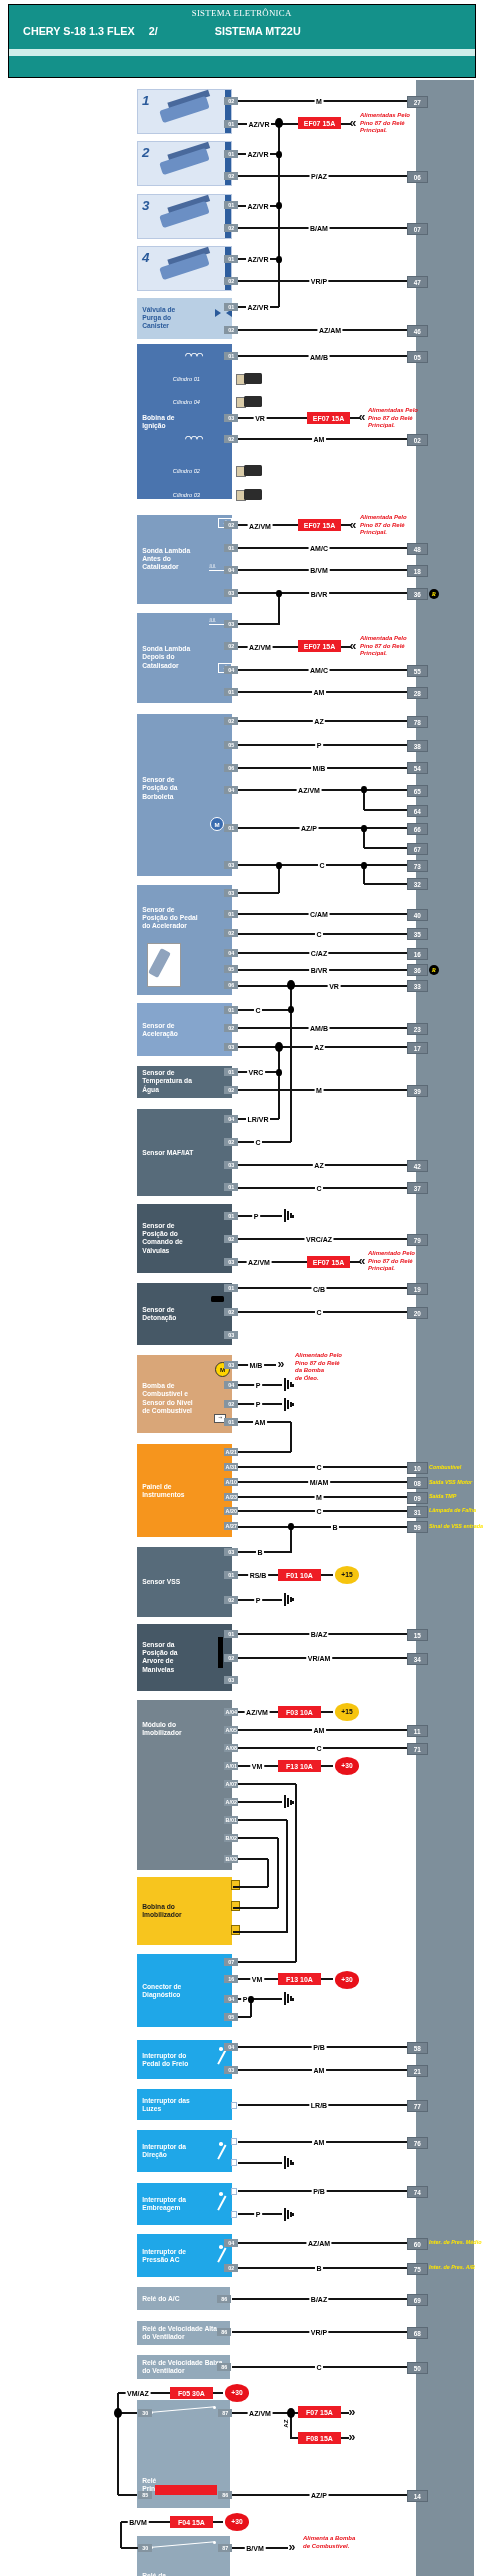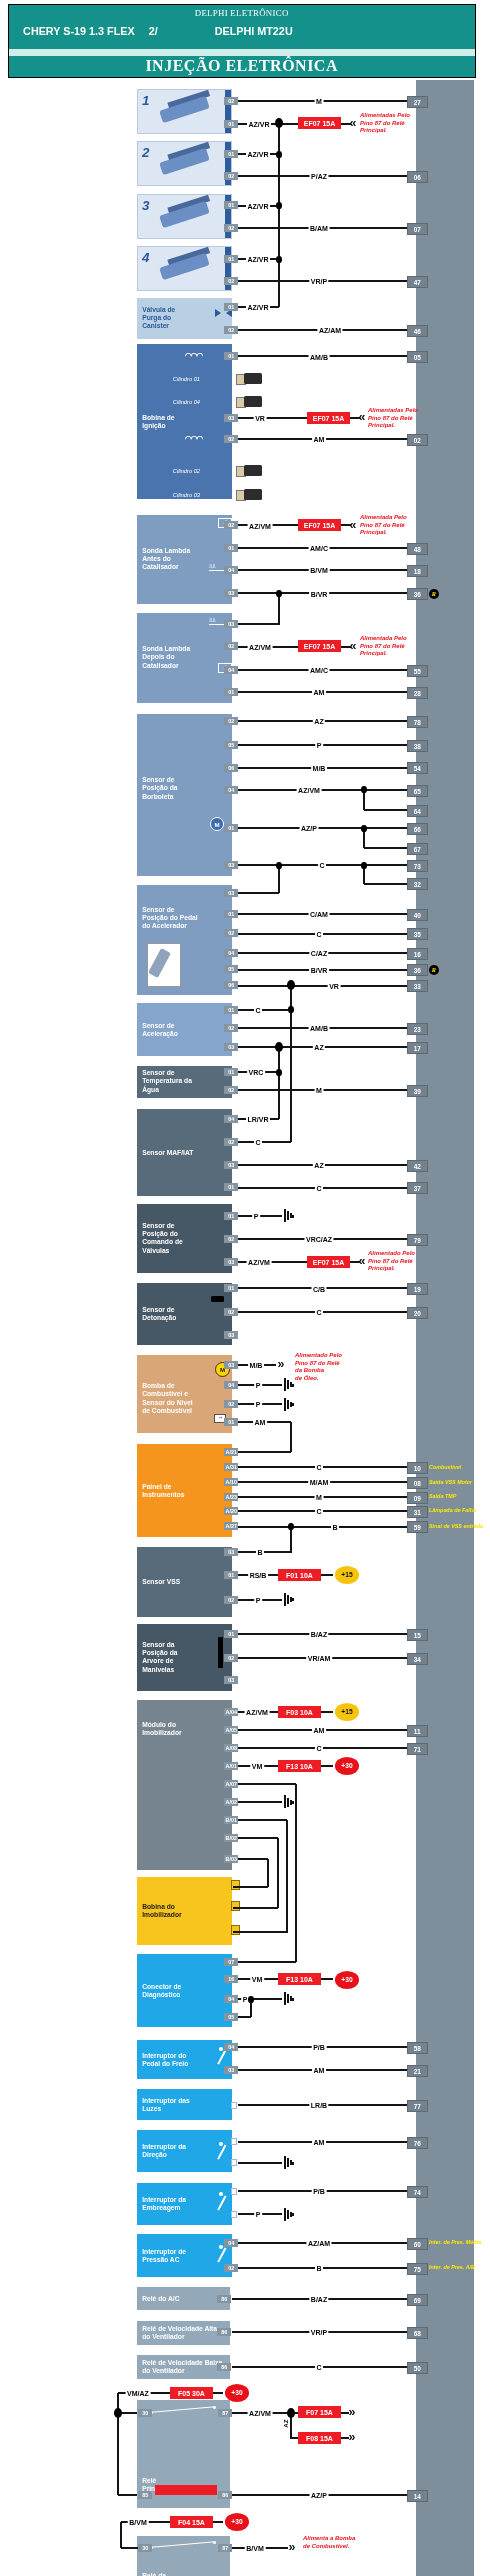--- a/index.html
+++ b/index.html
@@ -44,26 +44,25 @@
   .gbar{position:absolute;background:#111;}
   .tabp{position:absolute;width:6.2px;height:7.2px;background:#fff;border:1px solid #9fb8d8;box-sizing:border-box;z-index:3;}
   .coilg{position:absolute;color:#fff;font-size:7.7px;letter-spacing:-1px;font-weight:bold;}
   .vlbl{position:absolute;font-weight:bold;font-size:6.2px;background:#fff;transform:rotate(-90deg);z-index:6;}
 </style>
 </head>
 <body>
 
 <div id="stage">
   <div id="hdr">
-    <div class="sys">DELPHI ELETRÔNICO</div>
-    <div class="model">CHERY S-19 1.3 FLEX</div>
+    <div class="sys">SISTEMA ELETRÔNICA</div>
+    <div class="model">CHERY S-18 1.3 FLEX</div>
     <div class="year">2/</div>
-    <div class="ecu">DELPHI MT22U</div>
+    <div class="ecu">SISTEMA MT22U</div>
     <div class="band"></div>
-    <div class="banner">INJEÇÃO ELETRÔNICA</div>
   </div>
   <div id="ecubar" style="left: 416px; top: 80px; width: 58px; height: 2898px; background: rgb(126, 143, 155);"></div>
   <div id="diagram">
       <div class="box abs" style="left: 137px; top: 89px; width: 95px; height: 45px; background: rgb(221, 231, 244); border: 1px solid rgb(185, 201, 226);">
         <div style="position: absolute; left: 4.1px; top: 3.1px; color: rgb(42, 90, 154); font-weight: bold; font-style: italic; font-size: 13.4px;">1</div>
         <div style="position: absolute; left: 21.6px; top: 13.4px; width: 49px; height: 13.4px; background: rgb(107, 143, 196); border-radius: 3.1px; transform: rotate(-18deg); box-shadow: rgb(73, 105, 156) 7.2px -8.2px 0px -3.1px;"></div>
         <div style="position: absolute; right: 0px; top: 0px; width: 6.2px; height: 100%; background: rgb(46, 94, 158);"></div>
       </div>
       <div class="box abs" style="left: 137px; top: 141px; width: 95px; height: 45px; background: rgb(221, 231, 244); border: 1px solid rgb(185, 201, 226);">
         <div style="position: absolute; left: 4.1px; top: 3.1px; color: rgb(42, 90, 154); font-weight: bold; font-style: italic; font-size: 13.4px;">2</div>

